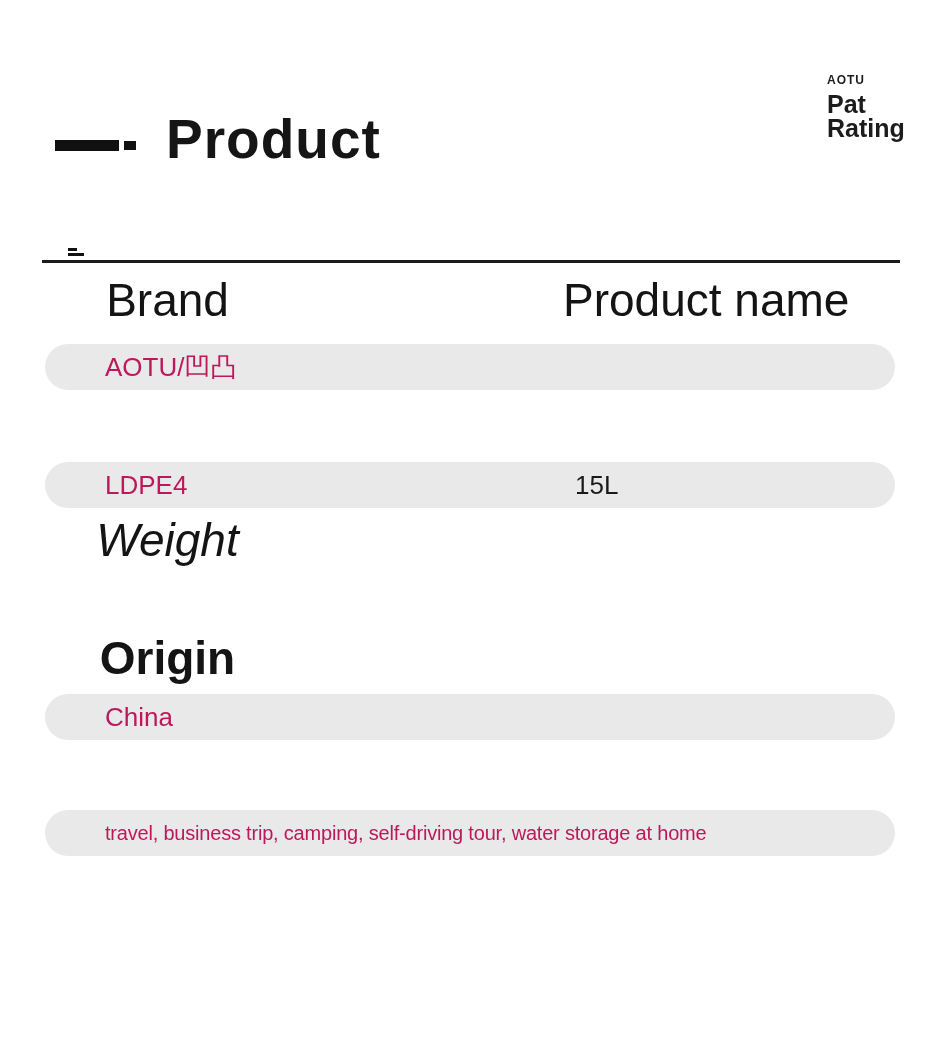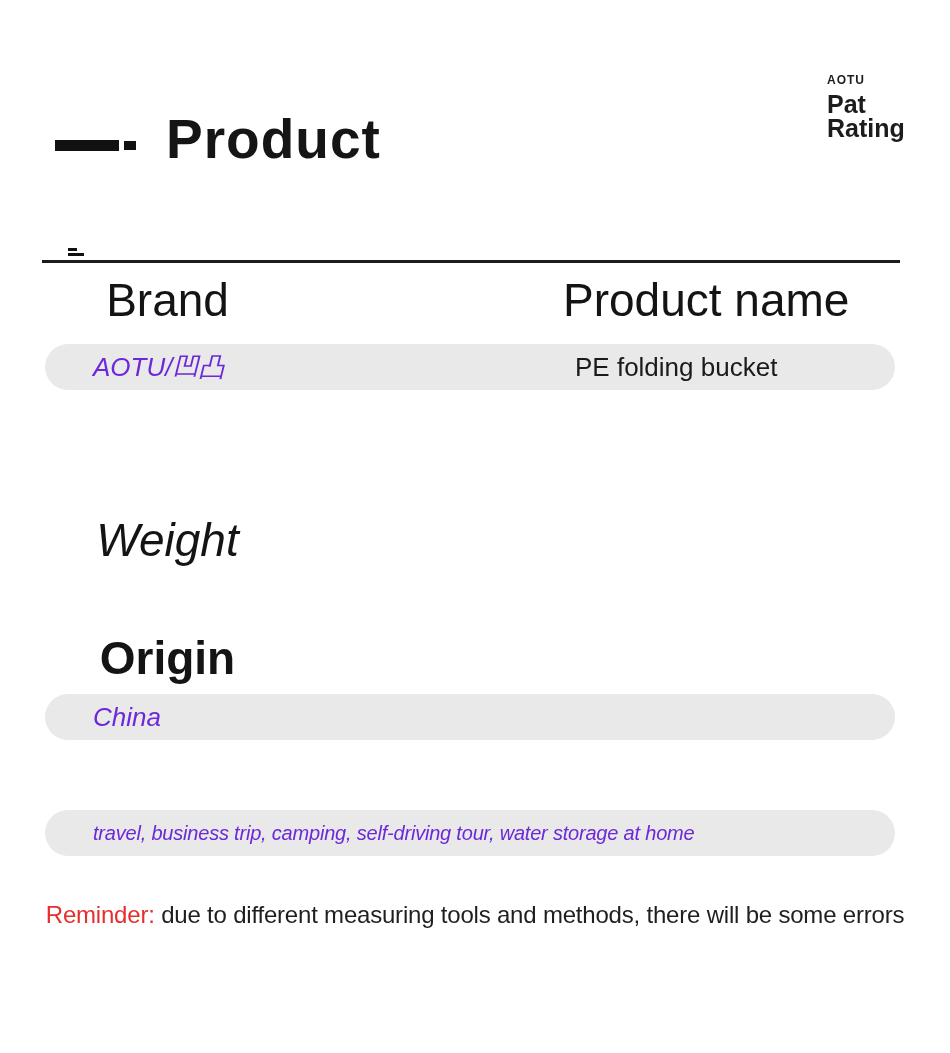--- a/index.html
+++ b/index.html
@@ -47,22 +47,22 @@
   
   .label-row { position: absolute; left: 0; width: 784px; height: 56px; font-size: 46px; line-height: 56px; color: #141414; }
   .left-label  { position: absolute; left: 40px; width: 255px; text-align: center; white-space: nowrap; }
   .right-label { position: absolute; left: 563px; white-space: nowrap; }
 
   .pill {
     position: absolute; left: 45px; width: 850px; height: 46px;
     background: #e9e9e9; border-radius: 23px;
   }
   .pill .v-left {
-    position: absolute; left: 48px; top: 50%; transform: translateY(-50%);
-    font-size: 26px; color: #6d28d9; white-space: nowrap; font-style: italic;
+    position: absolute; left: 60px; top: 50%; transform: translateY(-50%);
+    font-size: 26px; color: #be185d; white-space: nowrap;
   }
   .pill .v-right {
     position: absolute; left: 530px; top: 50%; transform: translateY(-50%);
     font-size: 26px; color: #1a1a1a; white-space: nowrap;
   }
   .pill .v-long {
     font-size: 20px; letter-spacing: -0.2px;
   }
 
   .t1l { top: 272px; }  .t1p { top: 344px; }
@@ -97,38 +97,38 @@
   <div class="eq-top"></div>
   <div class="eq-bottom"></div>
   <div class="divider"></div>
 
   <div class="label-row t1l">
     <span class="left-label">Brand</span>
     <span class="right-label">Product name</span>
   </div>
   <div class="pill t1p">
     <span class="v-left">AOTU/凹凸</span>
-    <span class="v-right">PE folding bucket</span>
   </div>
 
   <div class="label-row t2l">
+  </div>
+  <div class="pill t2p">
+    <span class="v-left">LDPE4</span>
+    <span class="v-right">15L</span>
   </div>
 
   <div class="label-row t3l">
     <span class="left-label">Weight</span>
   </div>
 
   <div class="label-row t4l">
     <span class="left-label">Origin</span>
   </div>
   <div class="pill t4p">
     <span class="v-left">China</span>
   </div>
 
   <div class="pill t5p">
     <span class="v-left v-long">travel, business trip, camping, self-driving tour, water storage at home</span>
   </div>
 
-  <div class="reminder">
-    <span class="rem-label">Reminder:</span><span> due to different measuring tools and methods, there will be some errors</span>
-  </div>
 
 </div>
 
 </body></html>

